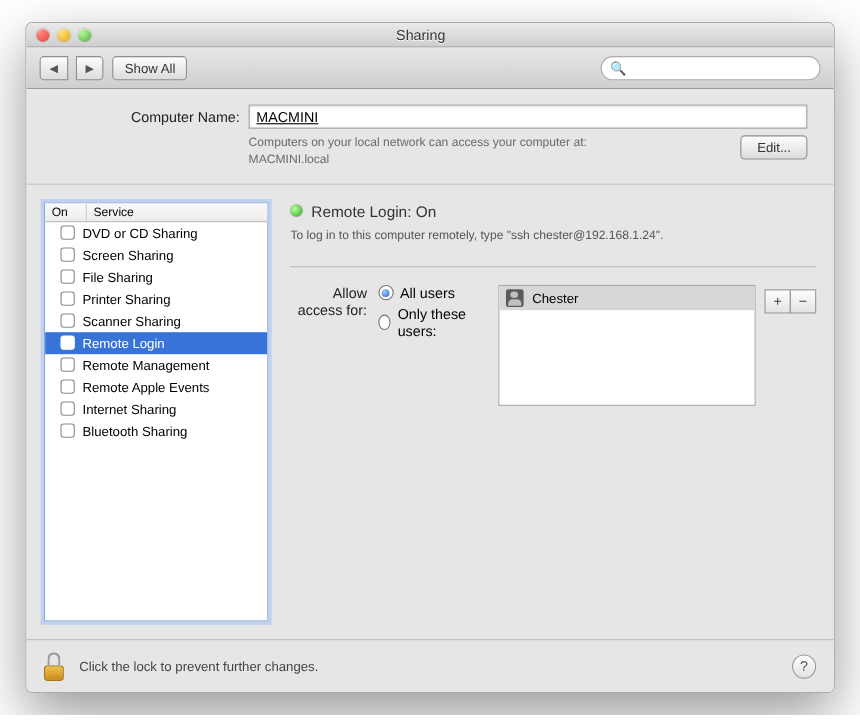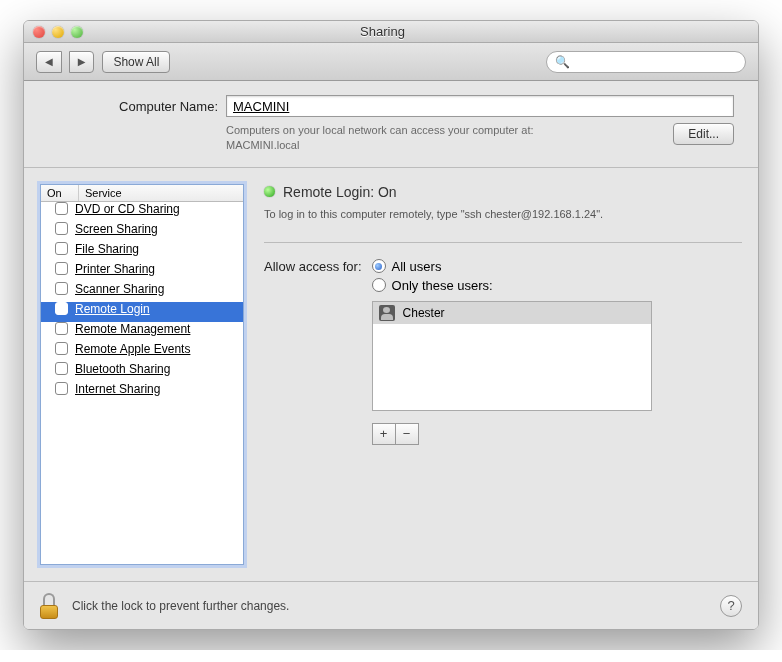--- a/index.html
+++ b/index.html
@@ -54,21 +54,21 @@
     flex:1; display:flex; background:#e6e6e6; padding:16px; gap:20px;
   }
   .listbox{
     width:204px; border:1px solid #8aa9d6; background:#fff; box-shadow:0 0 0 3px rgba(120,170,255,.35);
     display:flex; flex-direction:column; font-size:12px;
   }
   .list-head{display:flex; border-bottom:1px solid #bbb; background:linear-gradient(#fafafa,#ececec);}
   .list-head .h1{width:38px; border-right:1px solid #ccc; padding:2px 6px; font-size:11px;}
   .list-head .h2{flex:1; padding:2px 6px; font-size:11px;}
   .list-body{flex:1; overflow:auto;}
-  .list-row{display:flex; height:20px; padding:0 6px;text-decoration:underline;}
+  .list-row{display:flex; align-items:center; height:20px; padding:0 6px;}
   .list-row.selected{background:#3874d8; color:#fff;}
   .chk{width:28px; display:flex; justify-content:center;}
   .chkbox{width:13px; height:13px; border:1px solid #888; border-radius:3px; background:#fff; display:inline-flex; align-items:center; justify-content:center; font-size:10px; color:#333;}
   .chkbox.checked::after{content:"✓"; font-weight:bold;}
   .list-row.selected .chkbox{border-color:#fff;}
   .list-row.selected .chkbox.checked::after{color:#fff;}
   .detail{flex:1; display:flex; flex-direction:column; font-size:13px;}
   .status-row{display:flex; align-items:center; gap:8px;}
   .led{width:11px; height:11px; border-radius:50%; background:radial-gradient(circle at 35% 35%,#b8ff9a,#2da51e); box-shadow:0 0 1px rgba(0,0,0,.6);}
   .status-title{font-size:14px; color:#333;}
@@ -193,43 +193,43 @@
           <div class="list-row">
             <div class="chk">
               <span class="chkbox"></span>
             </div>
             <div>Remote Apple Events</div>
           </div>
           <div class="list-row">
             <div class="chk">
               <span class="chkbox"></span>
             </div>
+            <div>Internet Sharing</div>
+          </div>
+          <div class="list-row">
+            <div class="chk">
+              <span class="chkbox"></span>
+            </div>
             <div>Bluetooth Sharing</div>
-          </div>
-          <div class="list-row">
-            <div class="chk">
-              <span class="chkbox"></span>
-            </div>
-            <div>Internet Sharing</div>
           </div>
         </div>
     </div>
 
     <div class="detail">
       <div class="status-row">
         <div class="led"></div>
         <div class="status-title">Remote Login: On</div>
       </div>
       <div class="instr">To log in to this computer remotely, type "ssh chester@192.168.1.24".</div>
 
       <div class="divider"></div>
 
       <div class="access-row">
         <div class="label" style="width:auto;">Allow access for:</div>
-        <div style="display:flex;flex-direction:column;gap:8px;">
+        <div style="display:flex;gap:8px;">
           <div class="radios">
             <div class="radio">
               <span class="rdot on"></span>
               <span>All users</span>
             </div>
             <div class="radio">
               <span class="rdot"></span>
               <span>Only these users:</span>
             </div>
           </div>

